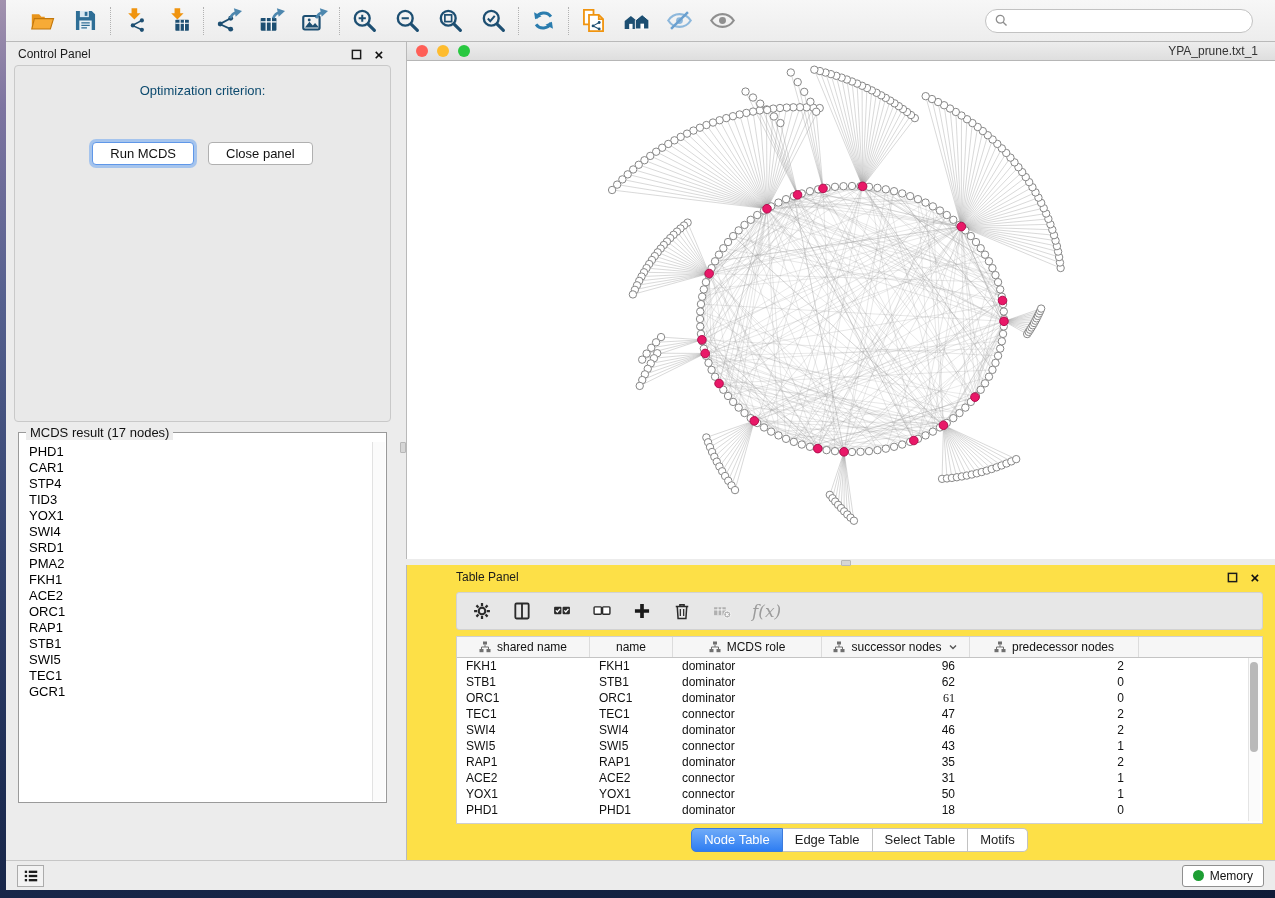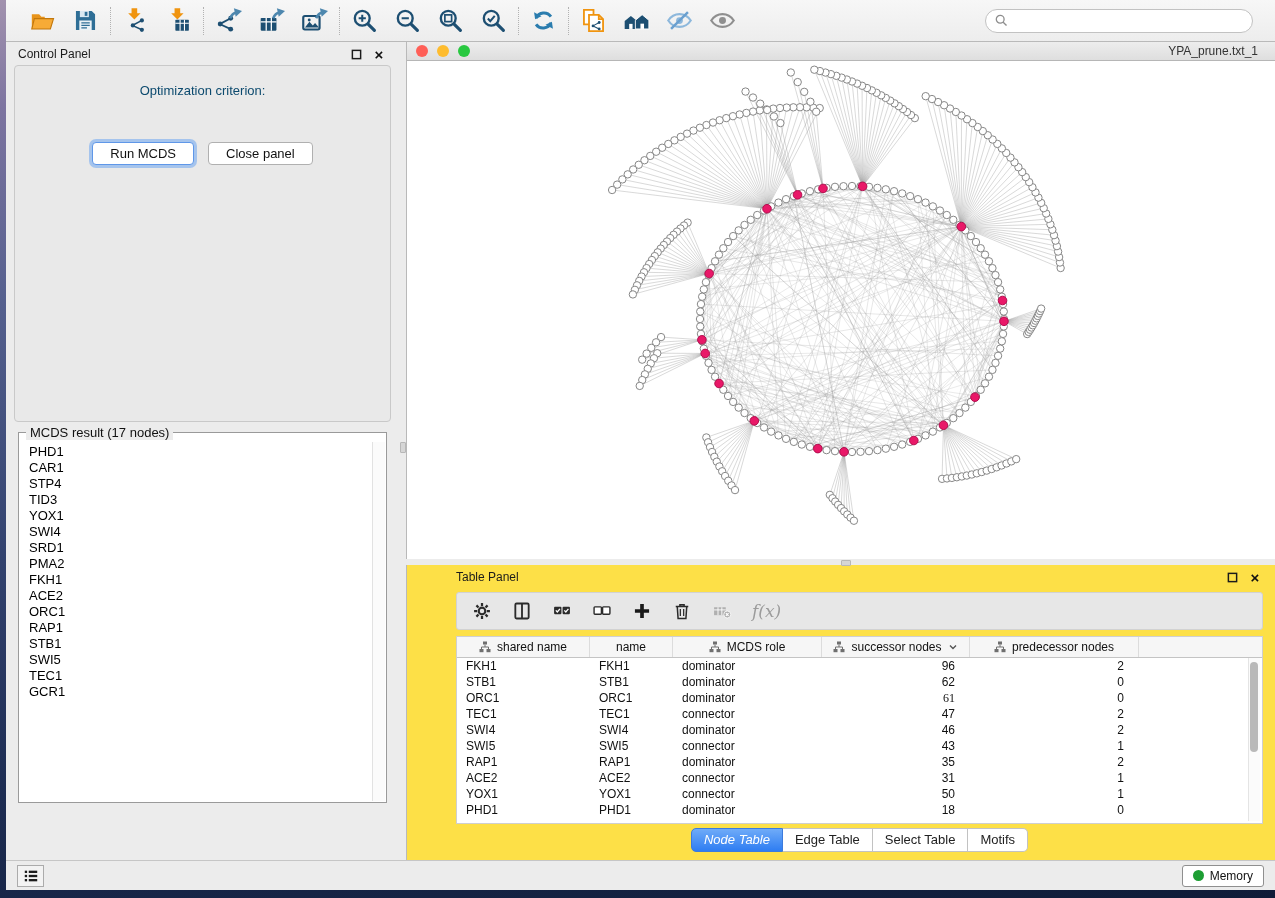--- a/index.html
+++ b/index.html
@@ -84,21 +84,21 @@
     border-right:1px solid #dcdcdc;box-sizing:border-box;flex:0 0 auto;}
   .th svg{flex:0 0 auto;}
   .tr{display:flex;height:16px;align-items:center;font-size:12px;color:#111;}
   .td{box-sizing:border-box;flex:0 0 auto;padding-left:9px;overflow:hidden;white-space:nowrap;}
   .td.num{text-align:right;padding-left:0;padding-right:15px;}
   .tscroll{position:absolute;top:21px;bottom:2px;right:2px;width:11px;background:#fbfbfb;border-left:1px solid #e4e4e4;}
   .tthumb{position:absolute;top:4px;left:1px;width:8px;height:90px;background:#b9b9b9;border-radius:4px;}
 
   .tp-tabs{flex:1;display:flex;justify-content:center;align-items:flex-start;padding-top:4px;}
   .tp-tab{font-size:13px;padding:3px 12px 4px;background:#fff;border:1px solid #c2c2c2;border-left:none;color:#222;cursor:default;}
-  .tp-tab:first-child{border-left:1px solid #c2c2c2;border-radius:5px 0 0 5px;font-style:italic;}
+  .tp-tab:first-child{border-left:1px solid #c2c2c2;border-radius:5px 0 0 5px;}
   .tp-tab:last-child{border-radius:0 5px 5px 0;}
   .tp-tab.selected{background:linear-gradient(#6fabf8,#2e7df2);color:#fff;border-color:#3c7bdd;}
 
   .statusbar{height:29px;flex:0 0 auto;background:#ececec;border-top:1px solid #c6c6c6;display:flex;align-items:center;padding:0 11px;}
   .list-btn{width:27px;height:22px;background:#f3f3f3;border:1px solid #ababab;display:flex;align-items:center;justify-content:center;padding:0;}
   .list-btn svg{width:16px;height:16px;}
   .memory-btn{margin-left:auto;height:22px;background:#fff;border:1px solid #8f8f8f;border-radius:3px;
     display:flex;align-items:center;gap:6px;padding:0 10px;font-size:12px;color:#111;font-family:"Liberation Sans",sans-serif;}
   .memory-dot{width:11px;height:11px;border-radius:50%;}
 </style>

